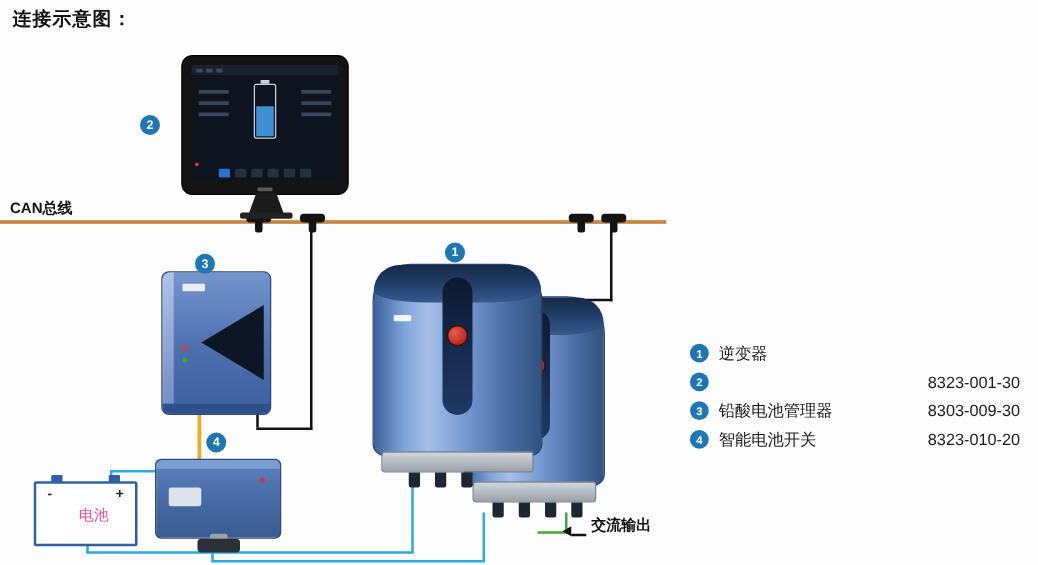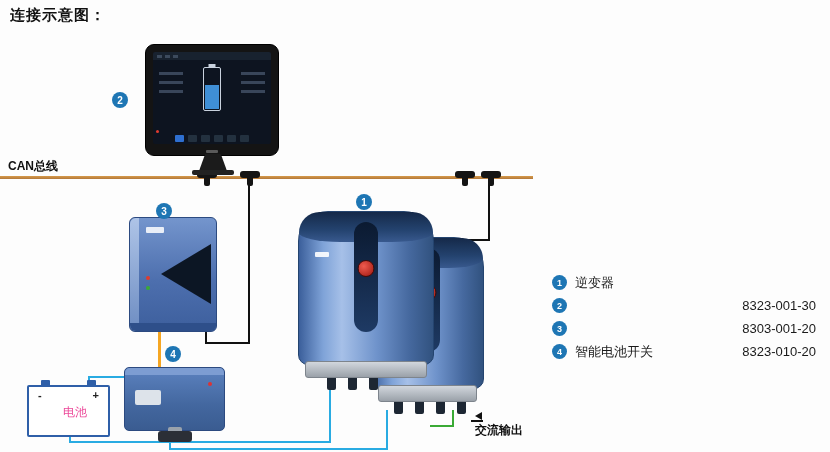--- a/index.html
+++ b/index.html
@@ -83,21 +83,21 @@
   .bswitch .hinge{position:absolute;left:50%;bottom:-4px;transform:translateX(-50%);width:14px;height:7px;background:#9aa2ab;border-radius:2px;}
   .bswitch .handle{position:absolute;left:50%;bottom:-12px;transform:translateX(-50%);width:34px;height:11px;background:#2b2f36;border-radius:3px;}
 
   
   .battery{left:27px;top:385px;width:79px;height:48px;background:#fff;border:2px solid #2f5fa8;border-radius:2px;z-index:5;}
   .battery .term{position:absolute;top:-7px;width:9px;height:6px;background:#2f5fa8;border-radius:1px;}
   .battery .sign{position:absolute;top:2px;font-size:11px;font-weight:bold;color:#222;}
   .battery .lbl{position:absolute;left:10px;top:50%;transform:translateY(-40%);font-size:12px;font-weight:normal;color:#ec4899;padding-left:24px;}
 
   
-  .acout{left:471px;top:412px;display:flex;align-items:flex-start;z-index:6;flex-direction:column;}
+  .acout{left:446px;top:412px;display:flex;align-items:flex-end;z-index:6;}
   .acout .tri{width:0;height:0;border:4px solid transparent;border-right:7px solid #111;}
   .acout .ln{width:12px;height:2px;background:#111;}
   .acout .txt{margin-left:4px;font-size:12px;font-weight:bold;color:#111;}
 
   
   .legend{left:552px;top:271px;width:276px;z-index:6;}
   .legend-row{display:flex;align-items:center;height:23px;position:relative;}
   .legend-badge{width:15px;height:15px;border-radius:50%;background:#1e76b4;color:#fff;font-size:9px;
                 font-weight:bold;display:flex;align-items:center;justify-content:center;flex:0 0 auto;}
   .legend-label{margin-left:8px;font-size:13px;font-weight:400;color:#1a1a1a;white-space:nowrap;}
@@ -254,21 +254,22 @@
       <span class="legend-badge">1</span>
       <span class="legend-label">逆变器</span>
       <span class="legend-part"></span>
     </div>
     <div class="legend-row">
       <span class="legend-badge">2</span>
       <span class="legend-part">8323-001-30</span>
     </div>
     <div class="legend-row">
       <span class="legend-badge">3</span>
-      <span class="legend-part">8303-001-20</span>
+      <span class="legend-label">铅酸电池管理器</span>
+      <span class="legend-part">8303-009-30</span>
     </div>
     <div class="legend-row">
       <span class="legend-badge">4</span>
       <span class="legend-label">智能电池开关</span>
       <span class="legend-part">8323-010-20</span>
     </div>
   </div>
 
 </div>
 

